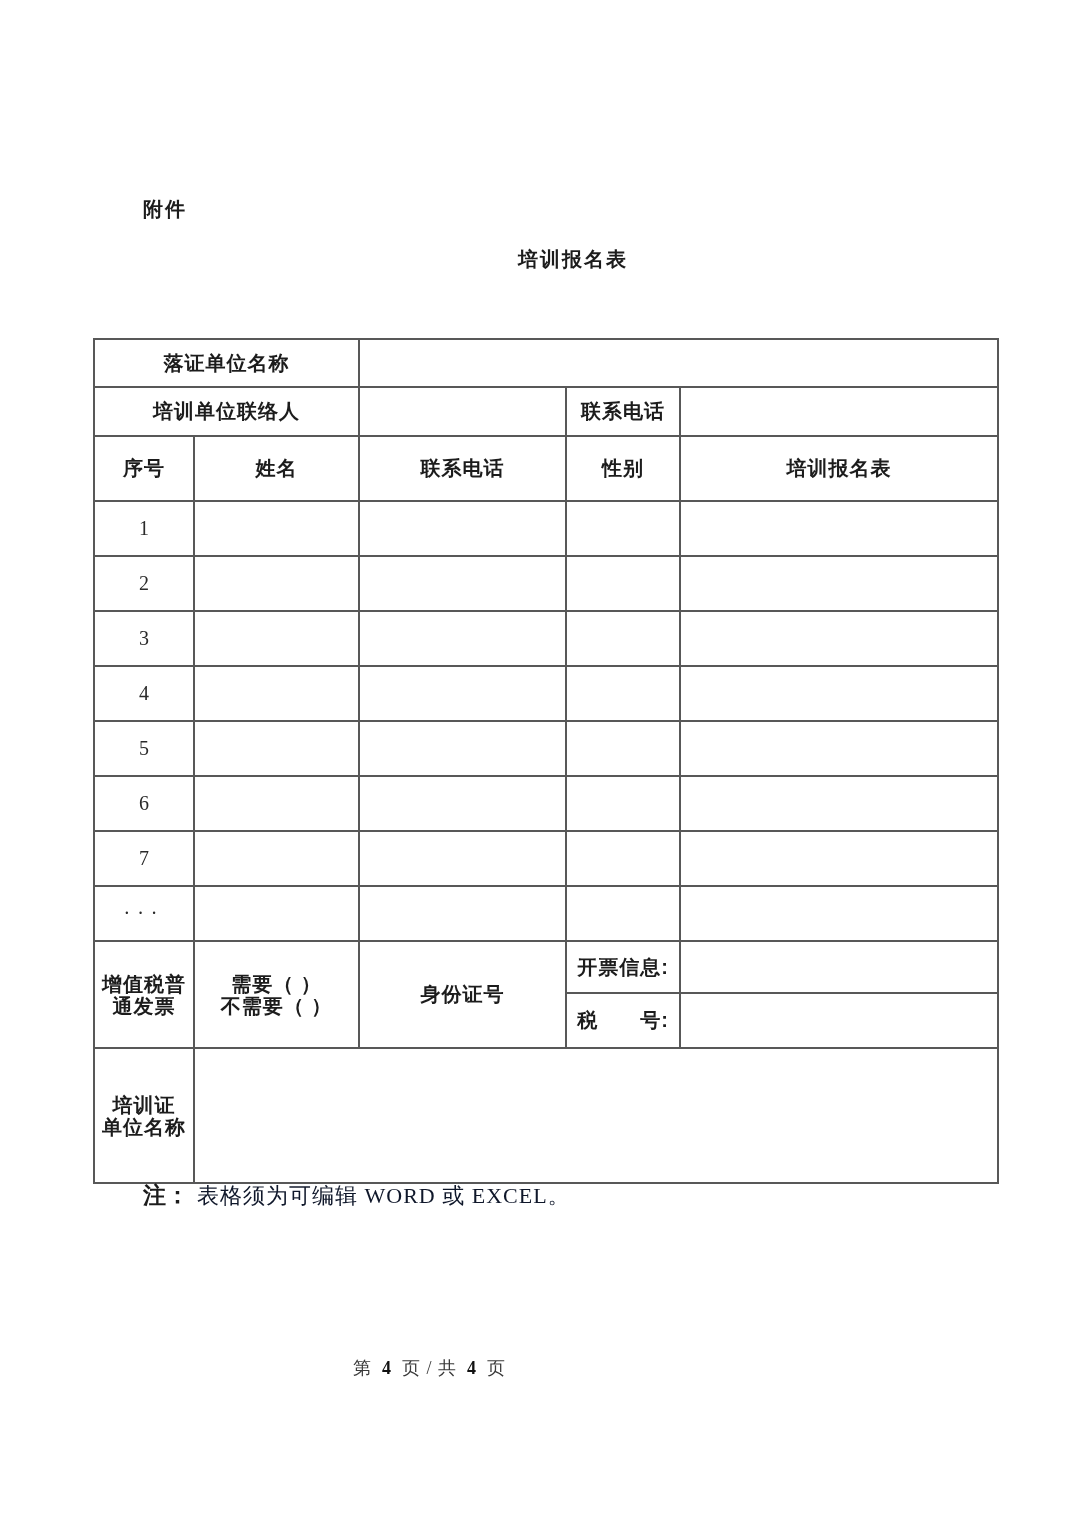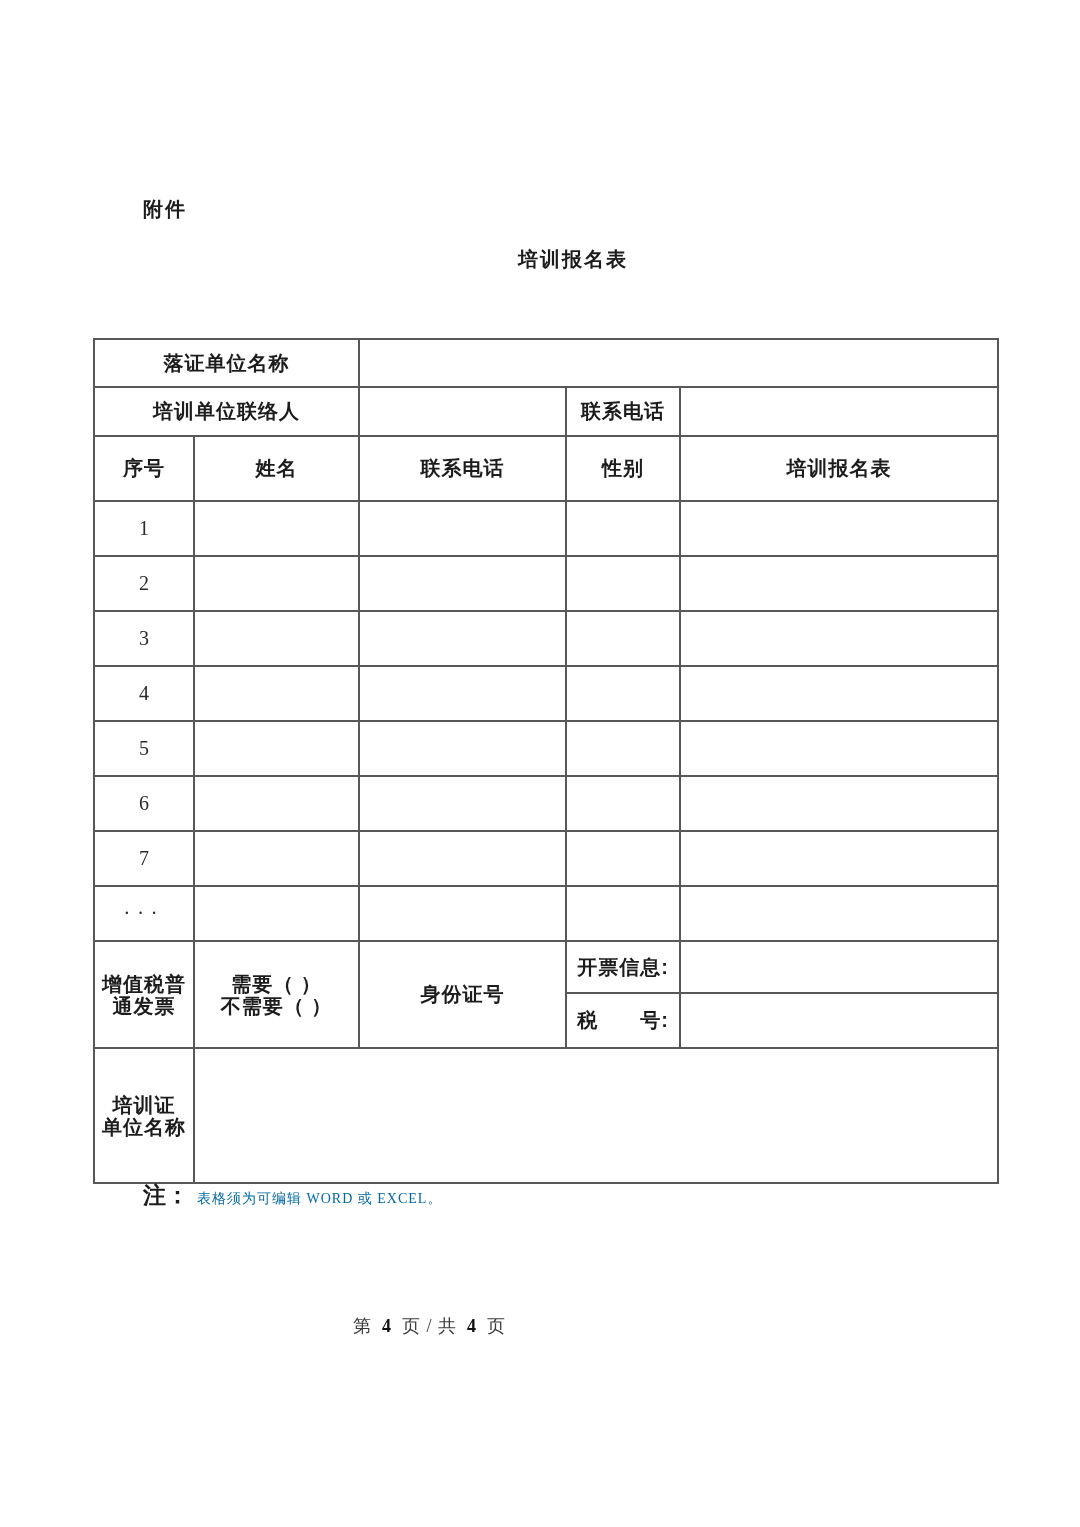--- a/index.html
+++ b/index.html
@@ -45,24 +45,24 @@
     height:92%;
   }
   .stack > div{line-height:1.1;}
   .dots{letter-spacing:7px;font-size:18px;}
 
   .note{
     position:absolute;left:143px;top:1180px;
     font-size:21px;white-space:nowrap;
   }
   .note .note-prefix{font-size:23px;font-weight:700;font-family:"Liberation Sans","DejaVu Sans",sans-serif;margin-right:8px;}
-  .note .note-text{font-family:"Liberation Serif","DejaVu Serif",serif;font-size:14px;letter-spacing:1px;color:#0369a1;}
+  .note .note-text{font-family:"Liberation Serif","DejaVu Serif",serif;font-size:22px;letter-spacing:1px;color:#0f172a;}
 
   .footer{
-    position:absolute;left:0;top:1314px;width:859px;
+    position:absolute;left:0;top:1356px;width:859px;
     text-align:center;
     font-family:"Liberation Serif","DejaVu Serif",serif;
     font-size:18px;color:#3a3a3a;letter-spacing:1px;
   }
   .footer span{margin:0 5px;}
   .footer .pg-num{font-weight:700;color:#111;}
 </style>
 </head>
 <body>
 

